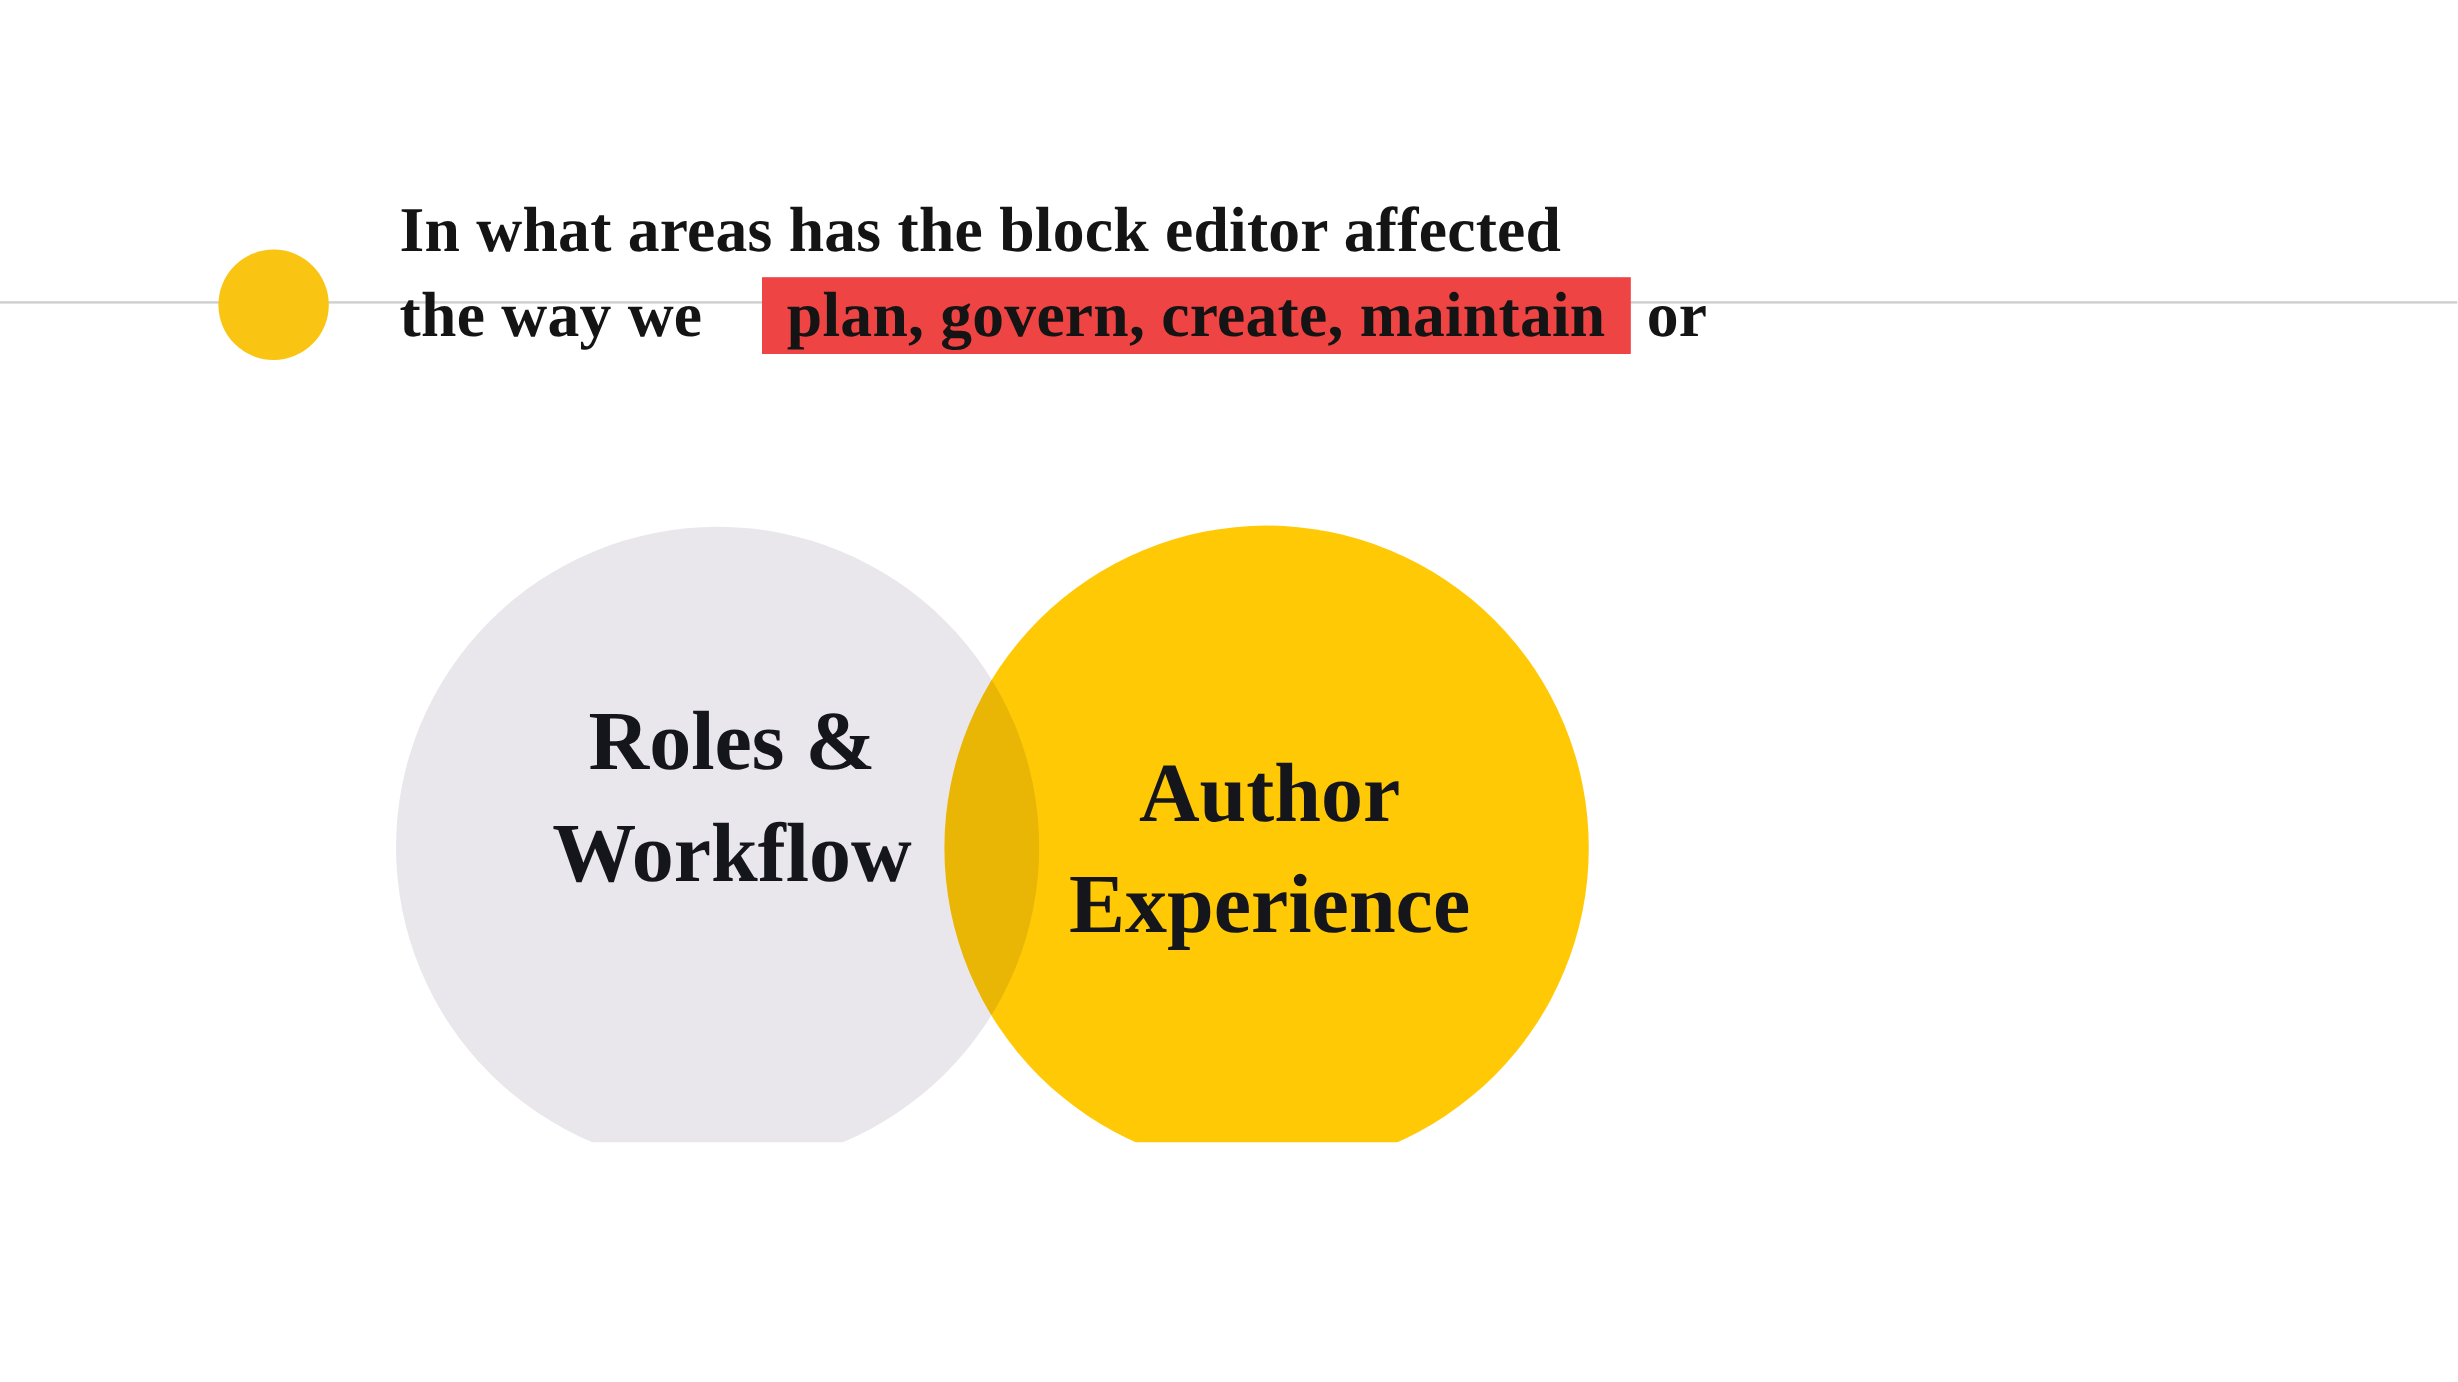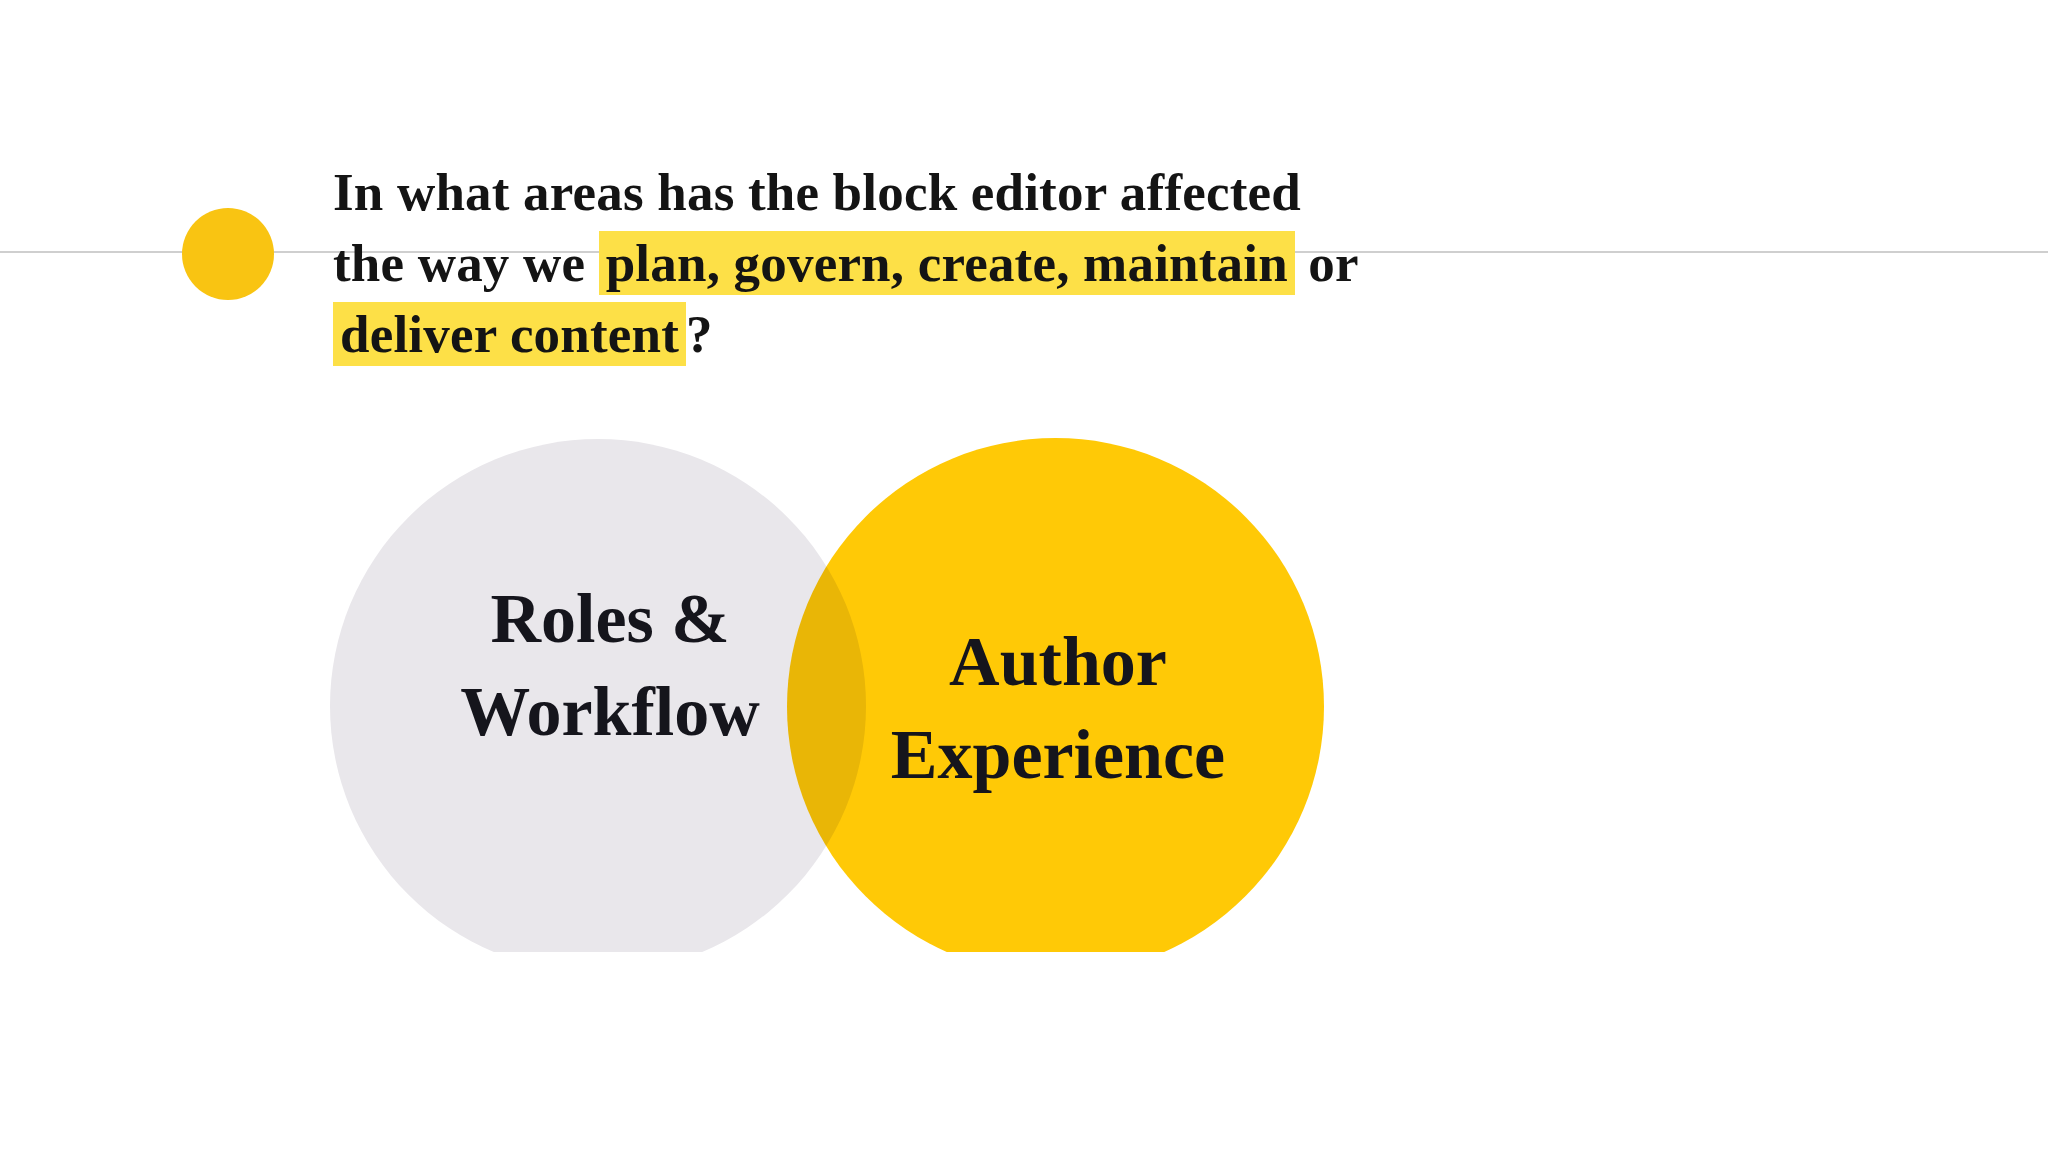--- a/index.html
+++ b/index.html
@@ -41,23 +41,24 @@
     margin: 0;
     font-size: 53px;
     line-height: 71px;
     font-weight: 700;
     color: #141414;
     letter-spacing: 0.2px;
     white-space: nowrap;
   }
   .tline { display: block; }
   .hl {
-    background: #fde047;
+    background: #ef4444;
     color: inherit;
-    padding: 3px 7px;
+    padding: 3px 21px;
+    margin-left: 36px;
   }
   
   .circle {
     position: absolute;
     border-radius: 50%;
   }
   .circle.gray {
     left: 330px;
     top: 439px;
     width: 536px;
@@ -99,21 +100,20 @@
 
 <div class="slide">
 
   <div class="rule"></div>
 
   <div class="bullet"></div>
 
   <h1 class="title">
     <span class="tline"><span>In what areas has the block editor affected</span></span>
     <span class="tline"><span>the way we </span><mark class="hl">plan, govern, create, maintain</mark><span> or</span></span>
-    <span class="tline"><mark class="hl">deliver content</mark><span>?</span></span>
   </h1>
 
   <div>
     <div class="circle gray"></div>
     <div class="circle yellow"></div>
 
     <div class="vlabel left">
       <span>Roles &amp;</span>
       <span>Workflow</span>
     </div>

